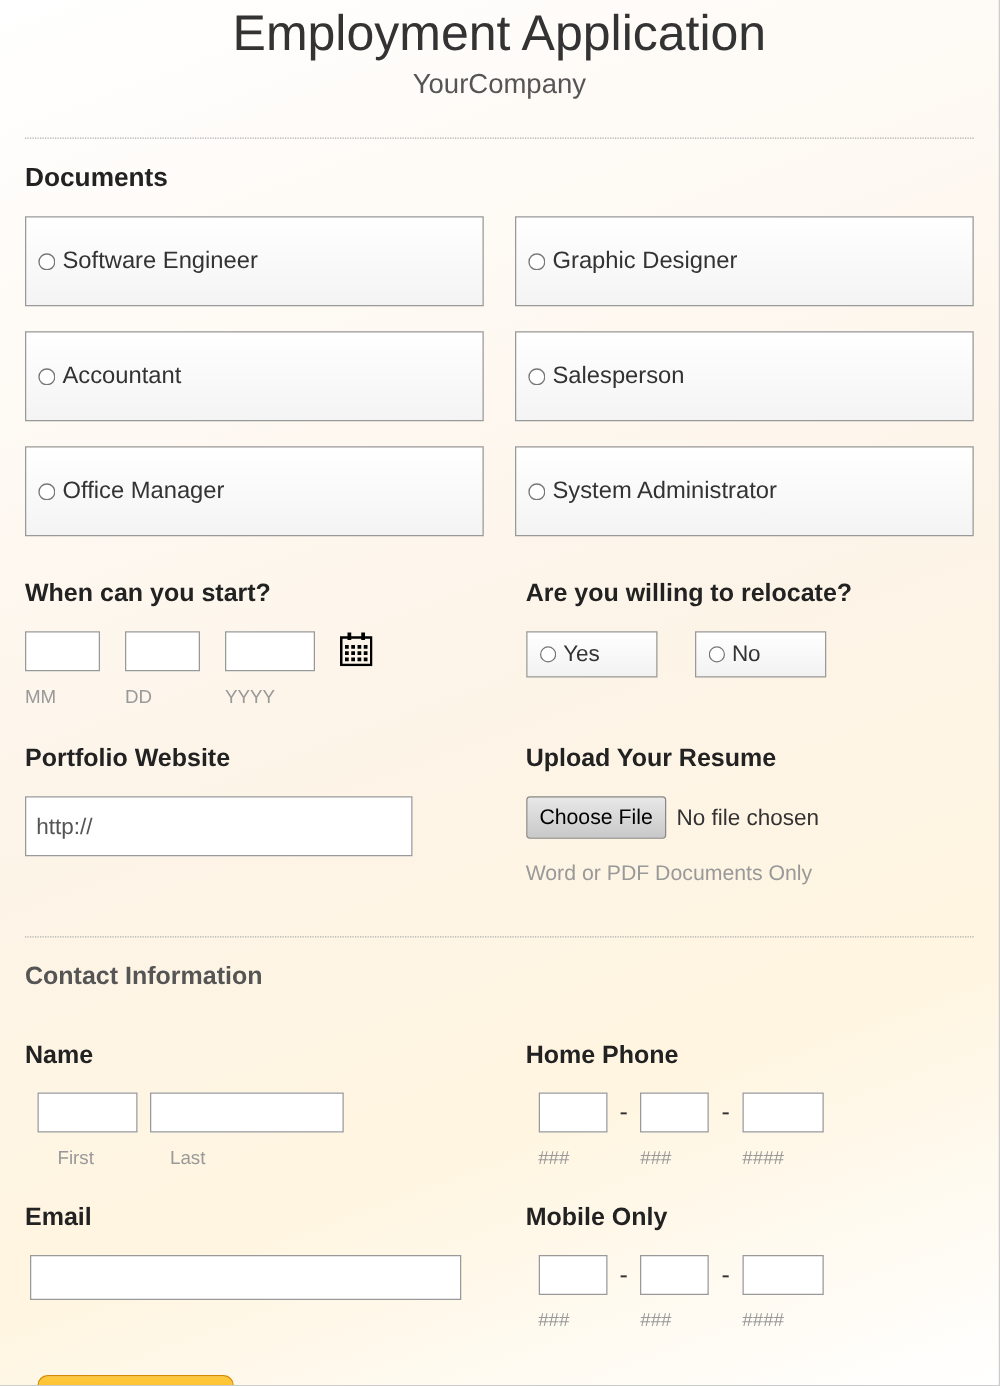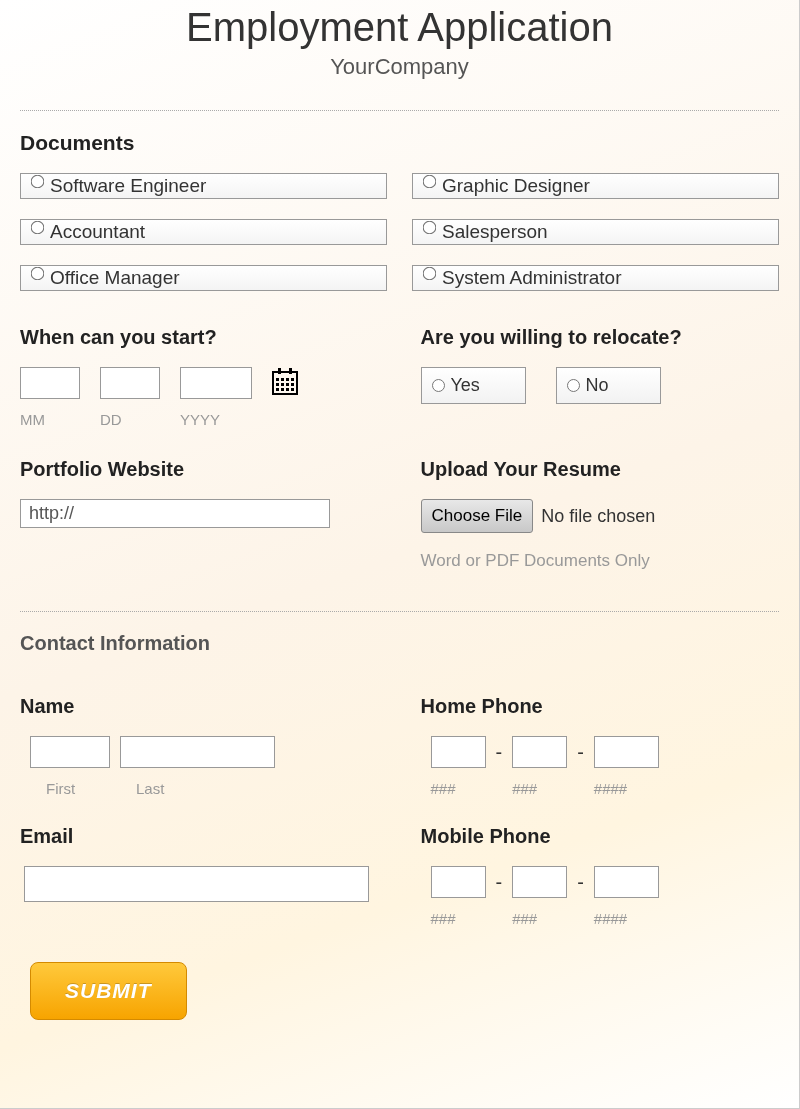--- a/index.html
+++ b/index.html
@@ -42,23 +42,23 @@
   }
   .position-grid {
     display: grid;
     grid-template-columns: 1fr 1fr;
     column-gap: 25px;
     row-gap: 20px;
   }
   .radio-box {
     border: 1px solid #999;
     background: linear-gradient(#fff, #f4f4f4);
-    padding: 1px 10px;
-    display: flex;
-    align-items: flex-start;
+    padding: 24px 10px;
+    display: flex;
+    align-items: center;
     font-size: 19px;
     color: #333;
   }
   .radio-box input[type=radio] {
     margin: 0 6px 0 0;
     transform: scale(1.05);
   }
   .row {
     display: flex;
     gap: 42px;
@@ -108,21 +108,21 @@
     background: linear-gradient(#fff, #f2f2f2);
     padding: 7px 14px 7px 10px;
     display: flex;
     align-items: center;
     font-size: 18px;
     min-width: 105px;
   }
   .relocate-box input[type=radio] { margin: 0 6px 0 0; }
   .text-input {
     width: 310px;
-    height: 29px;
+    height: 48px;
     border: 1px solid #999;
     background: #fff;
     padding: 4px 8px;
     font-size: 18px;
     color: #555;
   }
   .file-row { display: flex; align-items: center; gap: 8px; }
   .file-btn {
     background: linear-gradient(#e8e8e8, #c8c8c8);
     border: 1px solid #888;
@@ -334,21 +334,21 @@
     </div>
   </div>
 </div>
 
 <div class="row" style="margin-top:28px;">
   <div class="col">
     <div class="q-label">Email</div>
     <input type="text" class="email-input" style="">
   </div>
   <div class="col">
-    <div class="q-label">Mobile Phone</div>
+    <div class="q-label">Mobile Only</div>
     <div class="phone-inputs">
       <div class="phone-part">
         <input type="text" style="">
         <span class="sublabel">###</span>
       </div>
       <span class="dash">-</span>
       <div class="phone-part">
         <input type="text" style="">
         <span class="sublabel">###</span>
       </div>

